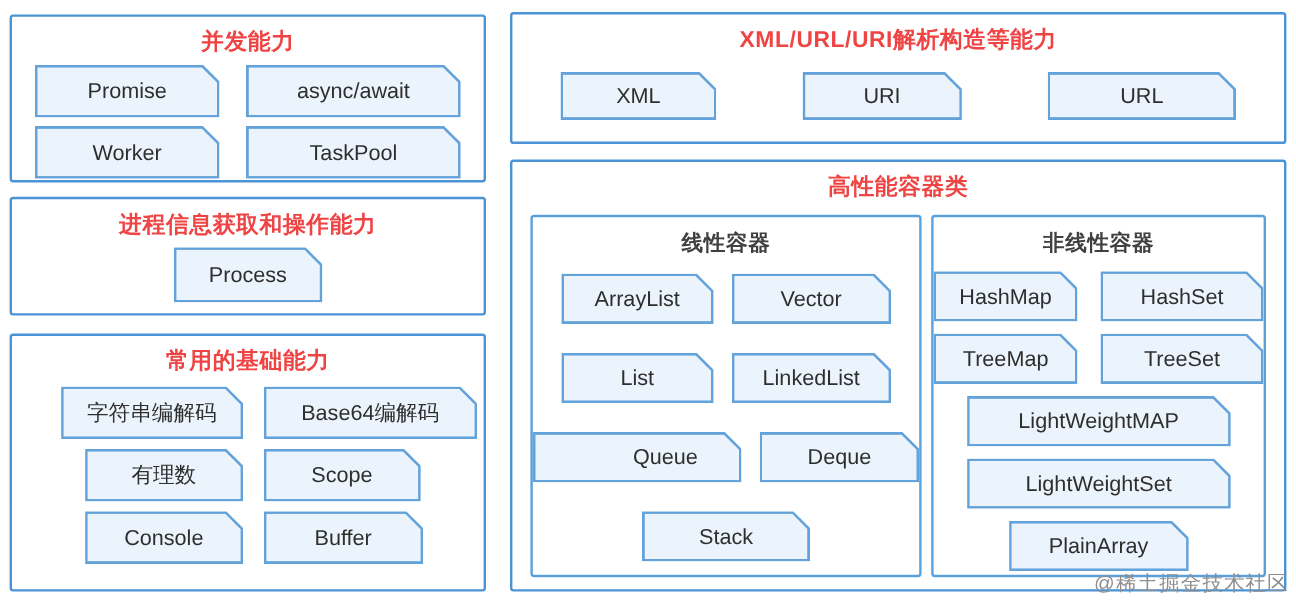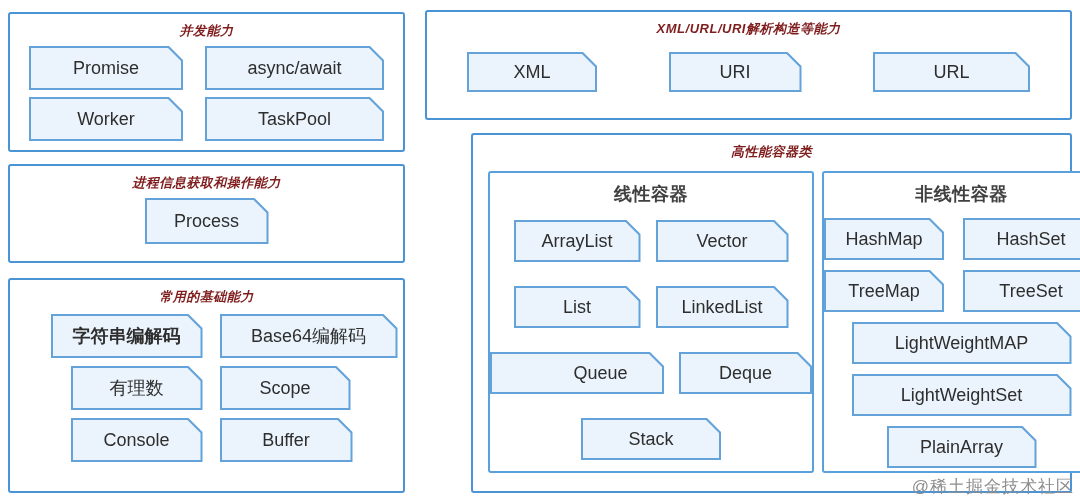--- a/index.html
+++ b/index.html
@@ -8,23 +8,22 @@
     font-family:"Liberation Sans","DejaVu Sans",sans-serif;
   }
   .col{position:absolute;}
   .col-left{left:8px;top:12px;width:397px;}
   .col-right{left:425px;top:10px;width:647px;}
 
   .group{
     box-sizing:border-box;border:2px solid #4a93d5;border-radius:3px;background:#fff;
   }
   .group-title{
-    text-align:center;font-weight:bold;font-size:13px;color:#7f1d1d;margin:8px 6px 0;
+    text-align:center;font-weight:bold;font-size:19px;color:#ef4444;margin:8px 6px 0;
     letter-spacing:0.5px;
-    font-style:italic;
   }
   .sub-title{
     text-align:center;font-weight:bold;font-size:18px;color:#404040;margin:9px 4px 0;
     letter-spacing:0.5px;
   }
 
   
   .chip{
     position:relative;display:flex;align-items:center;justify-content:center;
     background:#64a2da; 
@@ -95,21 +94,21 @@
       <div class="row first">
         <div class="chip h46" style="width:124px;">
           <span class="chip-label">Process</span>
         </div>
       </div>
     </section>
 
     <section class="group" style="height:215px;">
       <div class="group-title">常用的基础能力</div>
       <div class="duo">
-        <div class="chip h44" style="width:152px;font-weight:bold;">
+        <div class="chip h44" style="width:152px;">
           <span class="chip-label">字符串编解码</span>
         </div>
         <div class="chip h44" style="width:178px;">
           <span class="chip-label">Base64编解码</span>
         </div>
       </div>
       <div class="duo">
         <div class="chip h44" style="width:132px;">
           <span class="chip-label">有理数</span>
         </div>
@@ -139,21 +138,21 @@
         </div>
         <div class="chip h40" style="width:133px;">
           <span class="chip-label">URI</span>
         </div>
         <div class="chip h40" style="width:157px;">
           <span class="chip-label">URL</span>
         </div>
       </div>
     </section>
 
-    <section class="group" style="height:360px;margin-left:46px;">
+    <section class="group" style="height:360px;">
       <div class="group-title">高性能容器类</div>
       <div class="subwrap">
 
         <section class="subgroup">
           <div class="sub-title">线性容器</div>
           <div class="lin-row first">
             <div class="chip h42" style="width:127px;">
               <span class="chip-label">ArrayList</span>
             </div>
             <div class="chip h42" style="width:133px;justify-content:center;">

